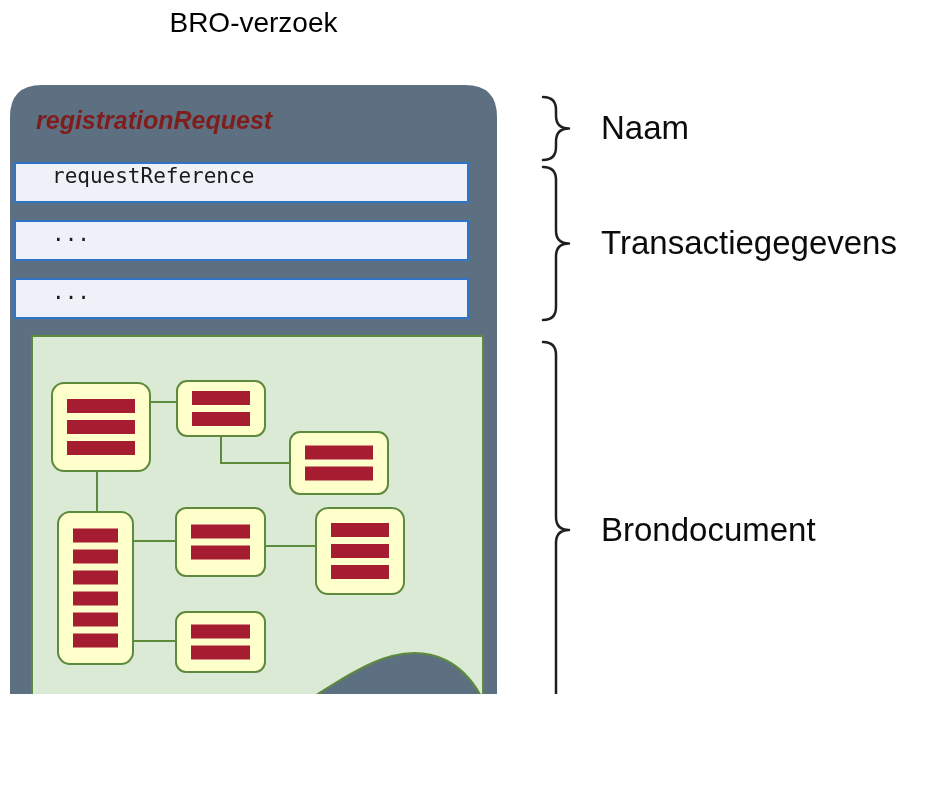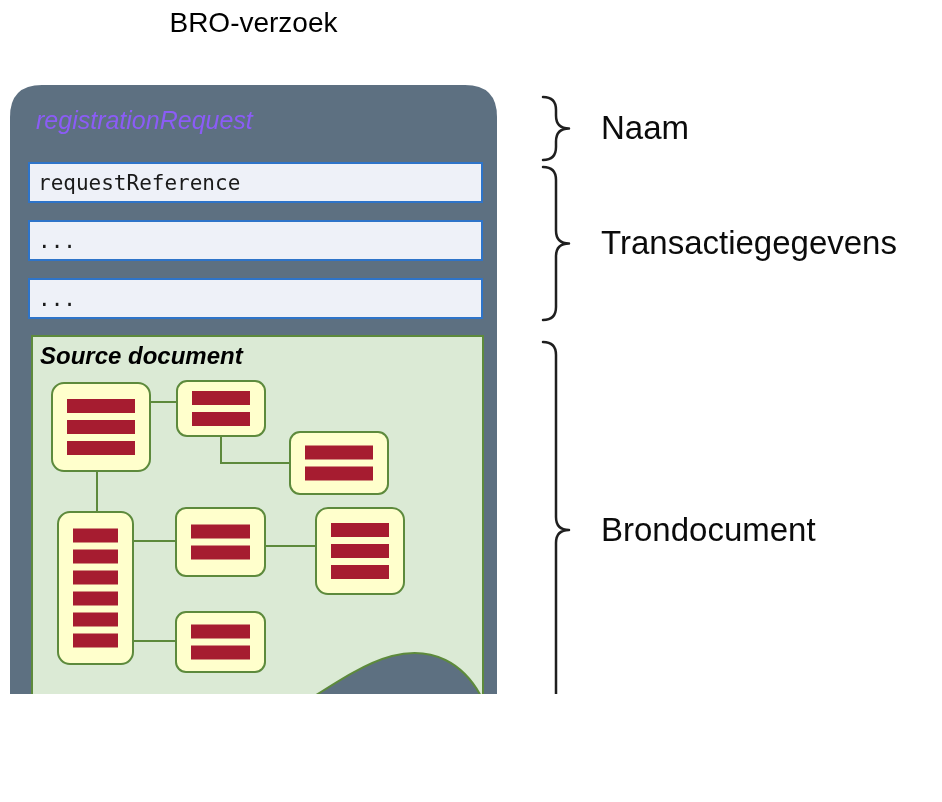--- a/index.html
+++ b/index.html
@@ -19,28 +19,28 @@
   .node-box{fill:var(--node-bg,#ffffcc);stroke:var(--panel-border,#5d8a3c);stroke-width:2;}
   .bar{fill:var(--bar-color,#a61c30);}
   .brace{stroke:#1f1f1f;stroke-width:2.5;fill:none;stroke-linecap:round;stroke-linejoin:round;}
 
   .title{
     position:absolute;left:10px;top:7px;width:487px;
     text-align:center;font-size:28px;color:#000;
   }
   .env-header{
     position:absolute;left:36px;top:106px;
-    color:#8b5cf6;font-size:25px;font-weight:normal;font-style:italic;
+    color:#7f1d1d;font-size:25px;font-weight:bold;font-style:italic;
   }
   .field{
-    position:absolute;left:28px;width:455px;height:41px;
+    position:absolute;left:14px;width:455px;height:41px;
     box-sizing:border-box;
     background:var(--field-bg,#eef1f8);
     border:2px solid var(--field-border,#2e74c9);
-    display:flex;align-items:center;
+    display:flex;padding-left:28px;
   }
   .field-text{
     font-family:"DejaVu Sans Mono",monospace;
     font-size:21px;color:#1a1a1a;padding-left:8px;white-space:pre;
   }
   .src-label{
     position:absolute;left:40px;top:342px;
     color:#000;font-size:24px;font-weight:bold;font-style:italic;
   }
   .annot{
@@ -126,19 +126,18 @@
   <div class="field" style="top:162px">
     <span class="field-text">requestReference</span>
   </div>
   <div class="field" style="top:220px">
     <span class="field-text">...</span>
   </div>
   <div class="field" style="top:278px">
     <span class="field-text">...</span>
   </div>
 
-  <div class="src-label">Source document</div>
 
   <div class="annot" style="top:112px">Naam</div>
   <div class="annot" style="top:514px">Brondocument</div>
   <div class="annot" style="top:227px">Transactiegegevens</div>
 
 </div>
 
 </body></html>

